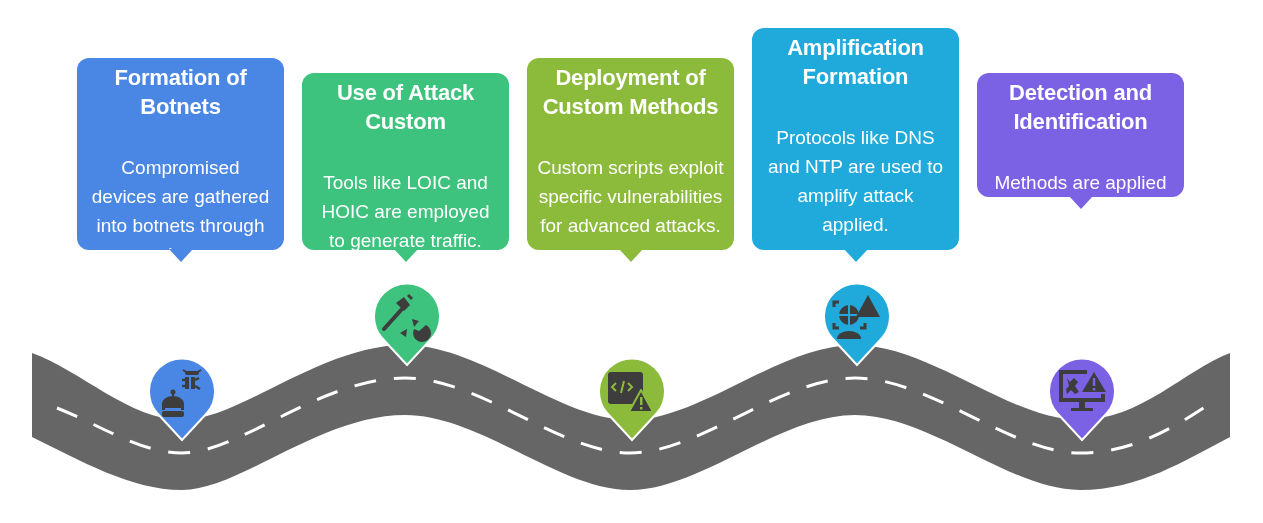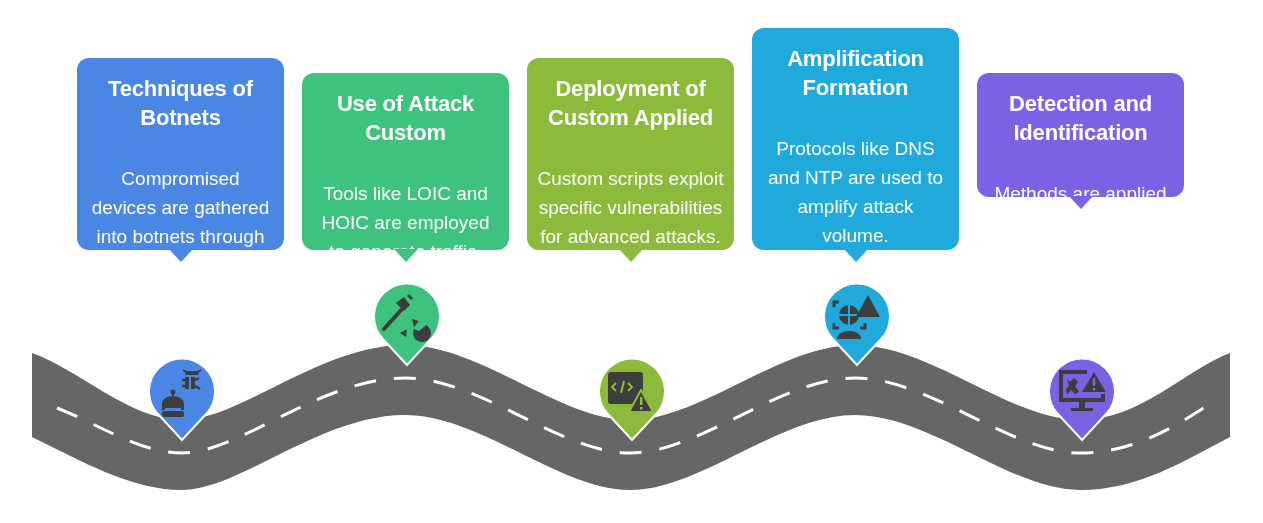--- a/index.html
+++ b/index.html
@@ -1,21 +1,21 @@
 <!DOCTYPE html>
 <html><head>
 <meta charset="utf-8">
 <style>
   html, body { margin: 0; padding: 0; background: #ffffff; }
   body { width: 1263px; height: 523px; position: relative; overflow: hidden;
          font-family: "Liberation Sans", sans-serif; }
   #road { position: absolute; left: 0; top: 0; }
   .card {
     position: absolute; width: 207px; border-radius: 12px; color: #ffffff;
-    text-align: center; box-sizing: border-box; padding: 16px 10px 14px 10px;
+    text-align: center; box-sizing: border-box; padding: 5px 10px 14px 10px;
   }
   .card .title { font-weight: bold; font-size: 22px; line-height: 29px; margin-bottom: 9px; letter-spacing: -0.2px; }
   .card .desc { font-size: 19px; line-height: 29px; margin-top: 32px; }
   .card .tail {
     position: absolute; left: 50%; bottom: -12px; width: 0; height: 0;
     margin-left: -12px; border-left: 12px solid transparent; border-right: 12px solid transparent;
     border-top: 13px solid currentColor;
   }
   .pin { position: absolute; width: 70px; height: 90px; }
 </style>
@@ -41,51 +41,51 @@
        C100,425 140,453 182,453
        C240,453 320,378 405,378
        C480,378 560,453 630,453
        C700,453 780,378 855,378
        C930,378 1010,453 1080,453
        C1130,453 1170,430 1205,407"></path>
 </svg>
 
 <div class="card" style="left:77px;top:58px;height:192px;background:#4a86e4;color:#4a86e4;">
   <div class="title" style="color:#fff">
-    <div>Techniques of</div>
+    <div>Formation of</div>
     <div>Botnets</div>
   </div>
   <div class="desc" style="color:#fff">Compromised devices are gathered into botnets through malware.</div>
   <span class="tail"></span>
 </div>
 
 <div class="card" style="left:302px;top:73px;height:177px;background:#3dc37e;color:#3dc37e;">
   <div class="title" style="color:#fff">
     <div>Use of Attack</div>
     <div>Custom</div>
   </div>
   <div class="desc" style="color:#fff">Tools like LOIC and HOIC are employed to generate traffic.</div>
   <span class="tail"></span>
 </div>
 
 <div class="card" style="left:527px;top:58px;height:192px;background:#8cbb3b;color:#8cbb3b;">
   <div class="title" style="color:#fff">
     <div>Deployment of</div>
-    <div>Custom Applied</div>
+    <div>Custom Methods</div>
   </div>
   <div class="desc" style="color:#fff">Custom scripts exploit specific vulnerabilities for advanced attacks.</div>
   <span class="tail"></span>
 </div>
 
 <div class="card" style="left:752px;top:28px;height:222px;background:#1faadb;color:#1faadb;">
   <div class="title" style="color:#fff">
     <div>Amplification</div>
     <div>Formation</div>
   </div>
-  <div class="desc" style="color:#fff">Protocols like DNS and NTP are used to amplify attack volume.</div>
+  <div class="desc" style="color:#fff">Protocols like DNS and NTP are used to amplify attack applied.</div>
   <span class="tail"></span>
 </div>
 
 <div class="card" style="left:977px;top:73px;height:124px;background:#7b61e4;color:#7b61e4;">
   <div class="title" style="color:#fff">
     <div>Detection and</div>
     <div>Identification</div>
   </div>
   <div class="desc" style="color:#fff">Methods are applied to detect and identify DoS attacks.</div>
   <span class="tail"></span>

